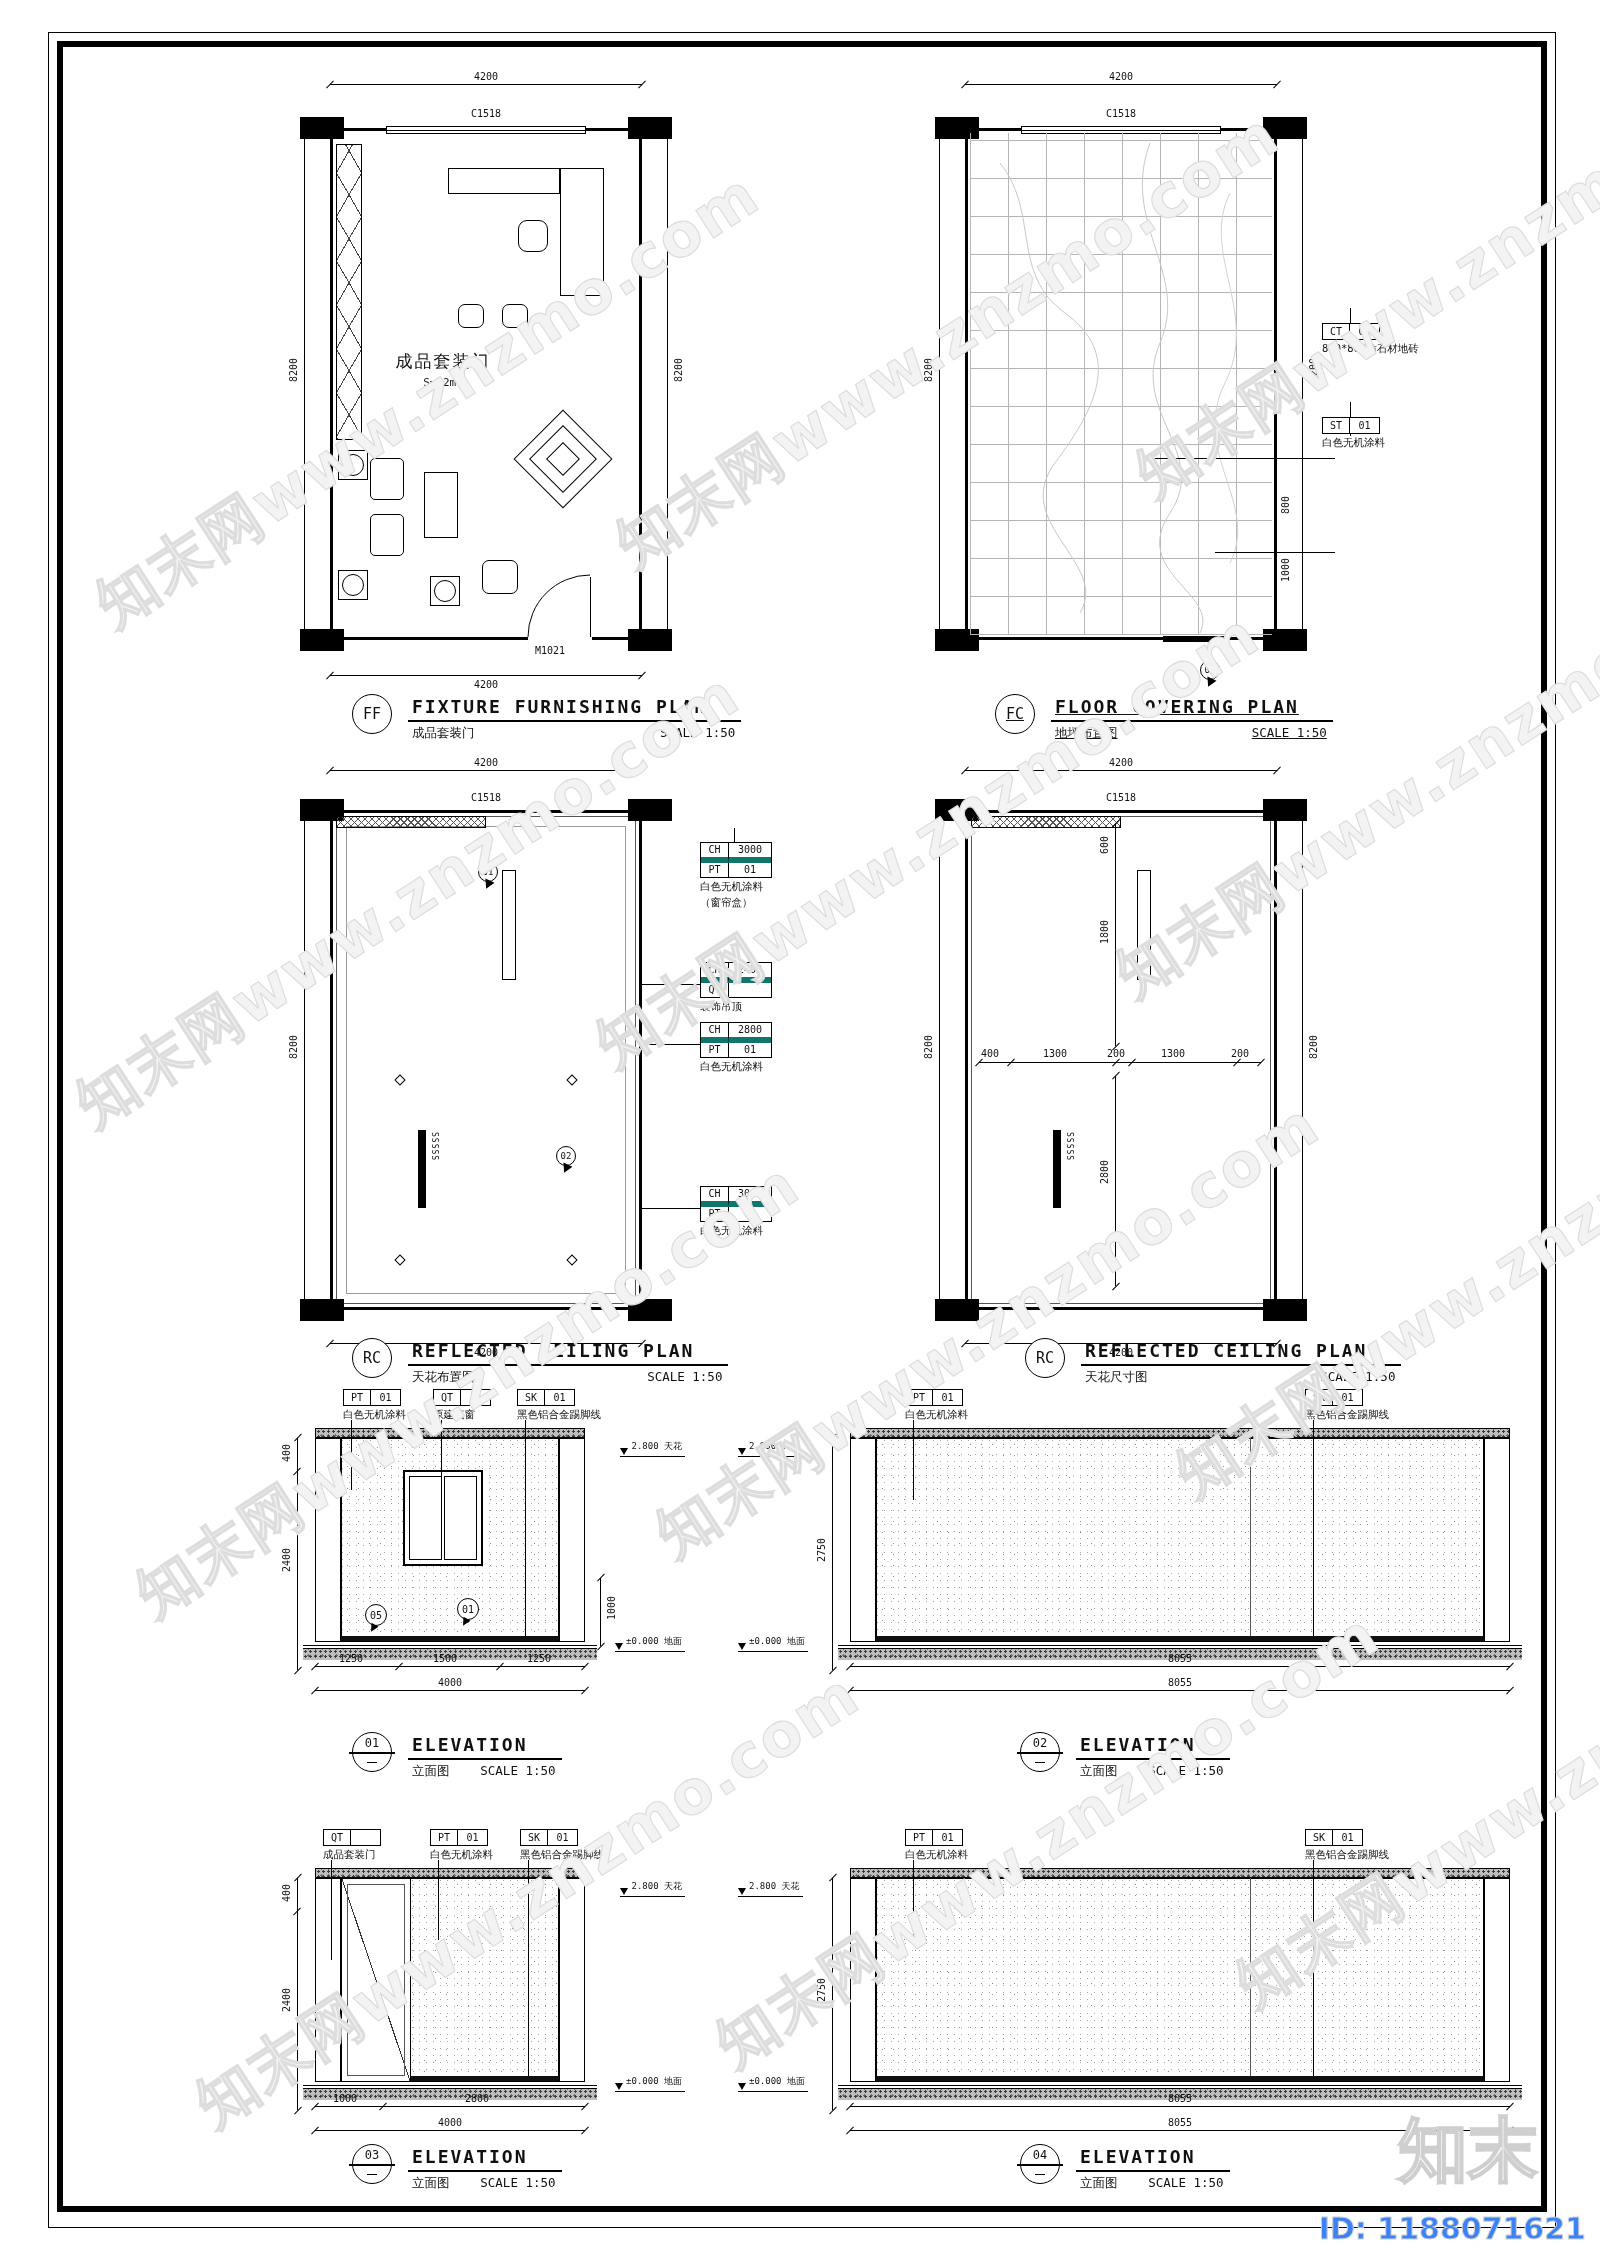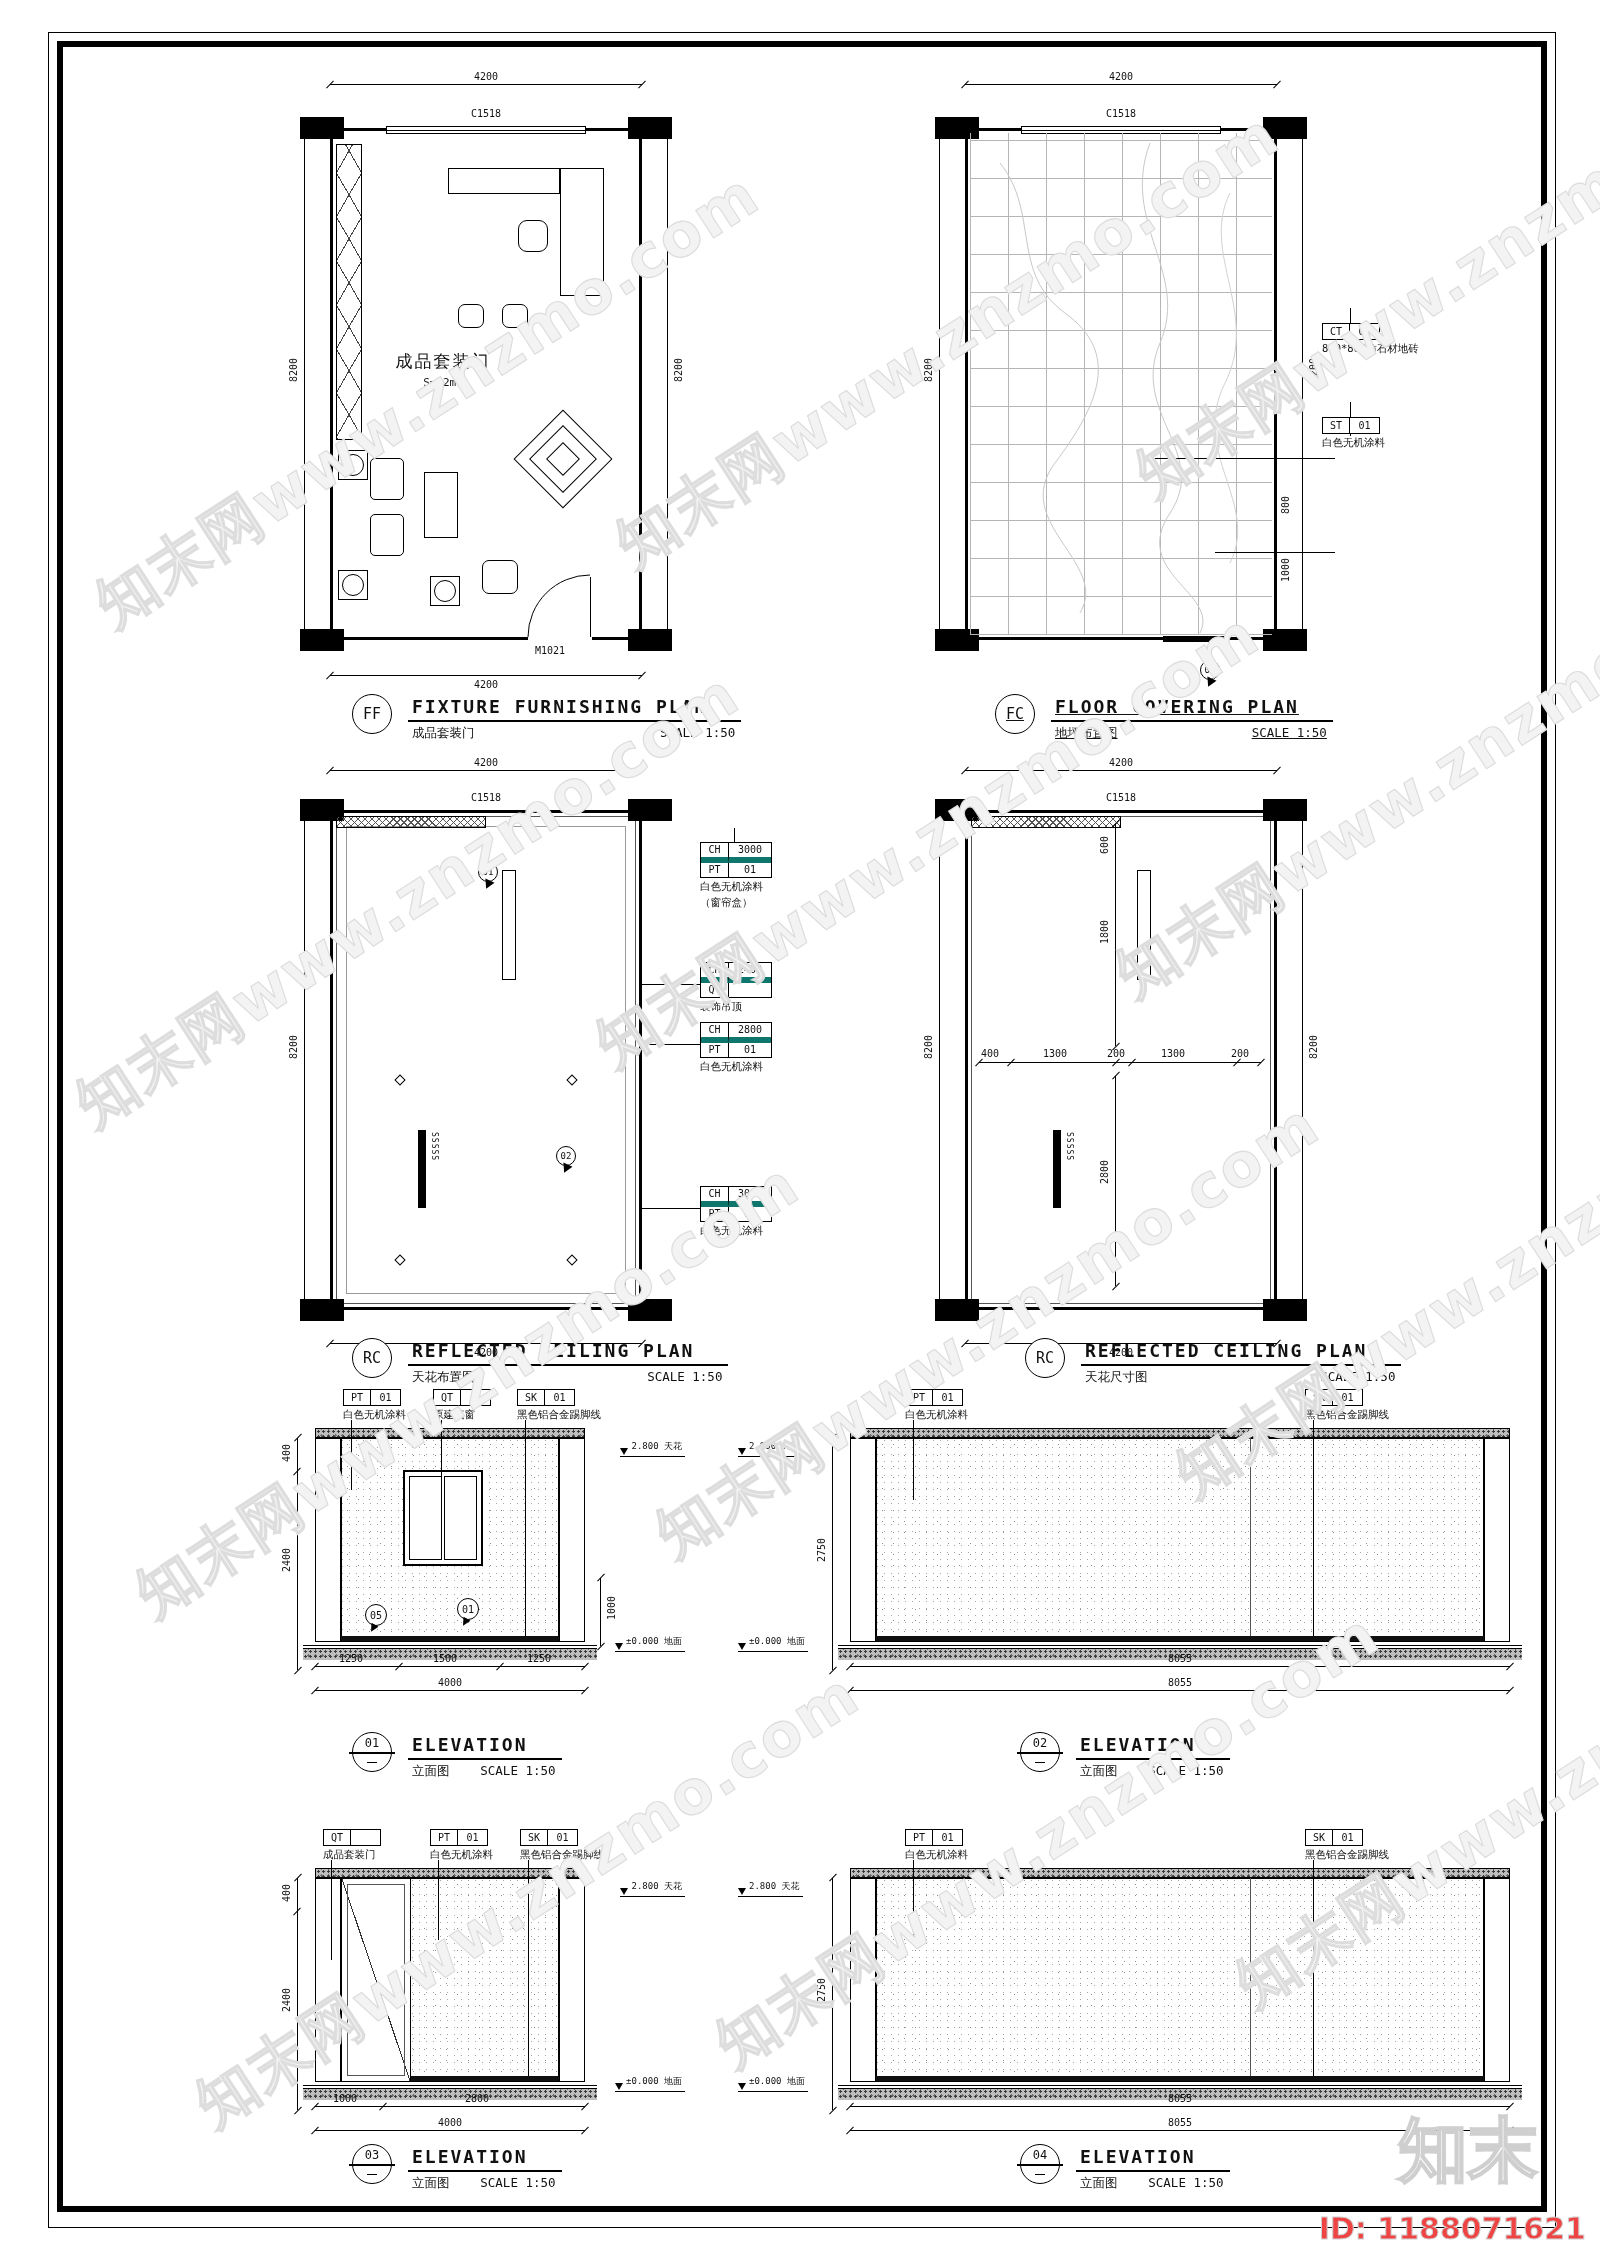--- a/index.html
+++ b/index.html
@@ -7,21 +7,21 @@
   .sheet{position:relative;width:1600px;height:2262px;background:#fff;overflow:hidden;
          font-family:"DejaVu Sans Mono","Liberation Mono",monospace;color:#111;}
   .outer-border{position:absolute;left:48px;top:32px;right:44px;bottom:34px;border:1px solid #000;}
   .inner-border{position:absolute;left:57px;top:41px;right:53px;bottom:50px;border:6px solid #000;}
   
   .wm{position:absolute;font-size:60px;font-weight:700;letter-spacing:2px;color:#f3f3f3;
       -webkit-text-stroke:1.2px #ddd;transform:rotate(-33deg);white-space:nowrap;z-index:5;
       pointer-events:none;font-family:"DejaVu Sans",sans-serif;}
   .logo-wm{position:absolute;right:62px;bottom:64px;font-size:70px;font-weight:700;color:#fff;
       -webkit-text-stroke:2px #cfcfcf;z-index:6;font-family:"DejaVu Sans",sans-serif;}
-  .id-tag{position:absolute;right:14px;bottom:16px;font-size:30px;font-weight:600;color:#ef4444;
+  .id-tag{position:absolute;right:14px;bottom:16px;font-size:30px;font-weight:600;color:#3b82f6;
       -webkit-text-stroke:1px #cfcfcf;z-index:6;font-family:"DejaVu Sans",sans-serif;margin-left:16px;}
   
   .abs{position:absolute;}
   .plan{position:absolute;z-index:2;}
   .pwall{position:absolute;inset:0;border:3px solid #000;}
   .pinner{position:absolute;inset:6px;border:1px solid #555;}
   .pcol{position:absolute;width:44px;height:22px;background:#000;}
   .winband{position:absolute;top:-2px;left:56px;right:56px;height:8px;background:#fff;border:1px solid #000;}
   .winband::after{content:"";position:absolute;left:0;right:0;top:50%;height:1px;background:#000;}
   .dlabel{position:absolute;font-size:10px;white-space:nowrap;color:#111;z-index:3;}

